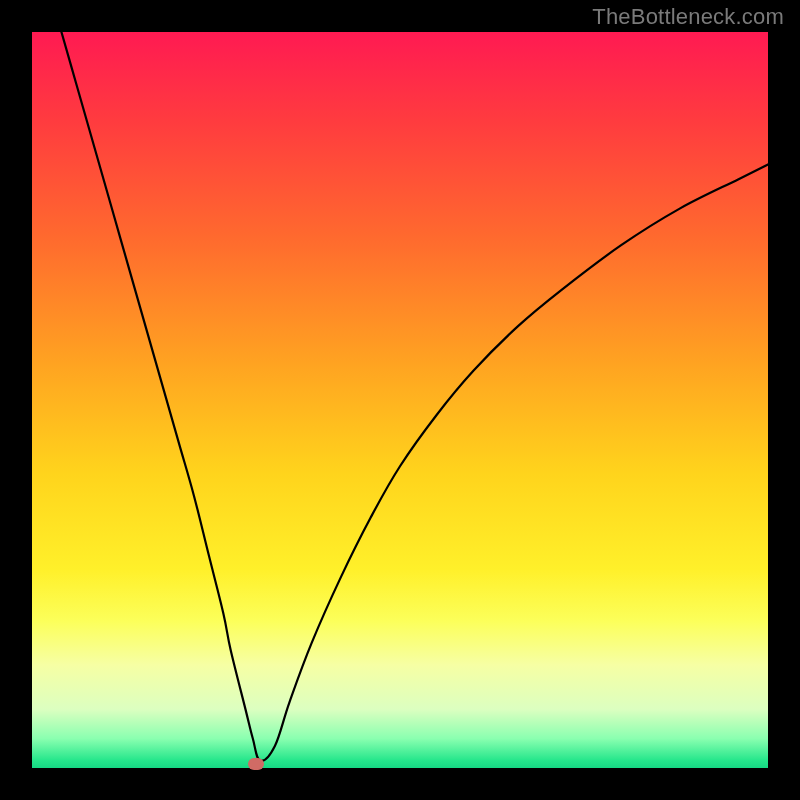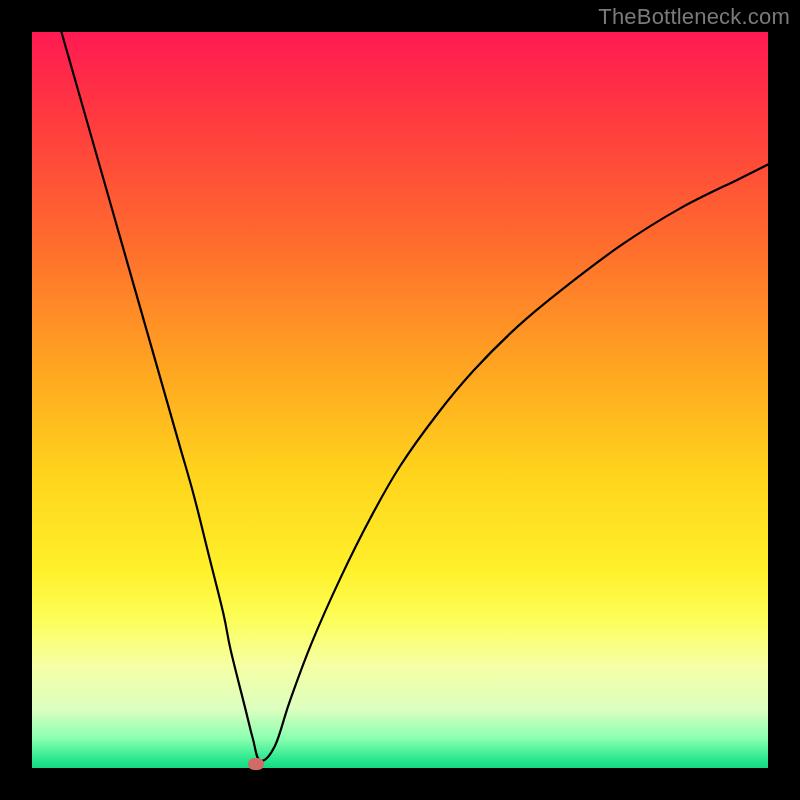--- a/index.html
+++ b/index.html
@@ -37,21 +37,21 @@
       #f6ffa4 86%,
       #dcffc0 92%,
       #8affb0 96%,
       #24e68b 99%,
       #16d884 100%
     );
   }
   .watermark {
     position: absolute;
     top: 4px;
-    right: 10px;
+    right: 16px;
     color: #7a7a7a;
     font-size: 22px;
     font-weight: 500;
     letter-spacing: 0.2px;
     user-select: none;
   }
   svg.curve {
     position: absolute;
     top: 0;
     left: 0;

